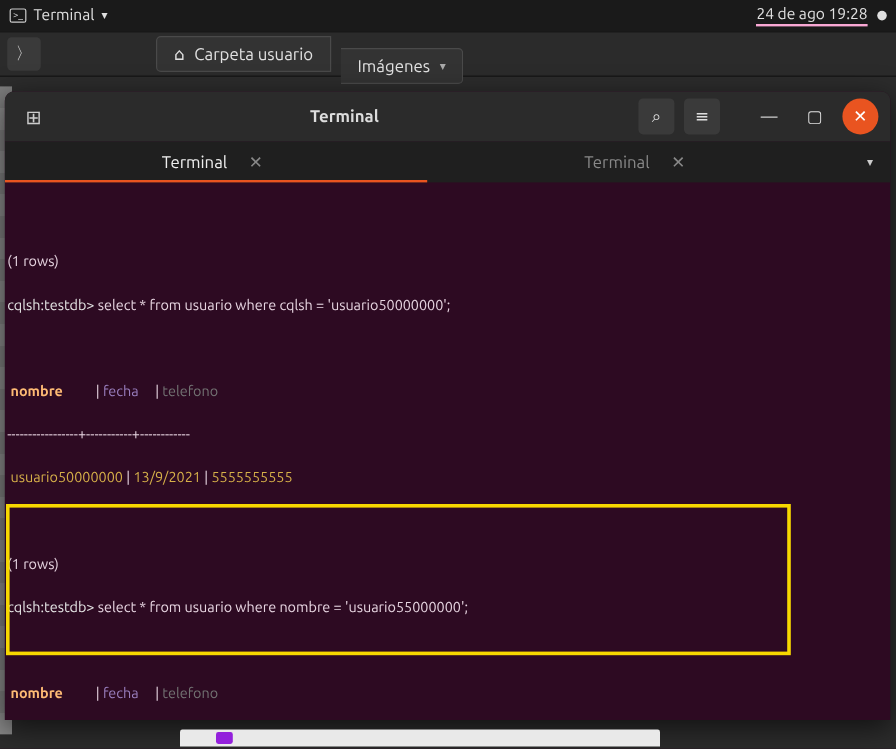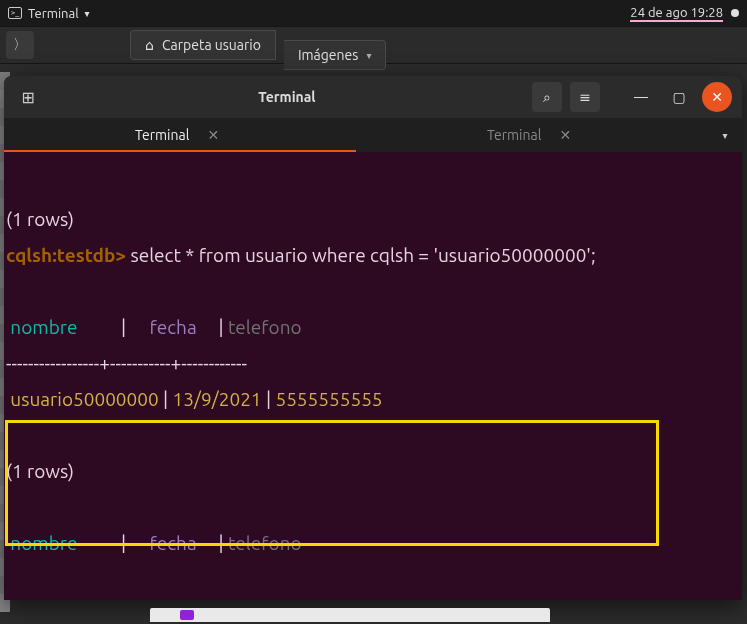--- a/index.html
+++ b/index.html
@@ -32,29 +32,29 @@
 .termwin .header .newtab { width: 28px; height: 28px; border-radius: 4px; display: flex; align-items: center; justify-content: center; color: #ccc; }
 .termwin .header .title { flex: 1; text-align: center; color: #ddd; font-size: 14px; font-weight: bold; }
 .termwin .header .hbtn { width: 30px; height: 30px; border-radius: 4px; background: #3a3a3a; display: flex; align-items: center; justify-content: center; color: #ddd; font-size: 14px; }
 .termwin .header .close { background: #e95420; border-radius: 50%; color: #fff; }
 .termwin .tabs { height: 34px; background: #1f1f1f; display: flex; align-items: stretch; }
 .termwin .tab { flex: 1; display: flex; align-items: center; justify-content: center; gap: 12px; color: #888; font-size: 14px; position: relative; }
 .termwin .tab.active { color: #eee; }
 .termwin .tab.active::after { content: ""; position: absolute; left: 0; right: 0; bottom: 0; height: 2px; background: #e95420; }
 .termwin .tab .tab-close { color: #888; font-size: 14px; padding: 0 6px; }
 .termwin .tab-menu { width: 34px; display: flex; align-items: center; justify-content: center; color: #ccc; font-size: 10px; }
-.termwin .body { padding: 4px 2px 2px 2px; font-family: "Ubuntu Mono", "DejaVu Sans Mono", monospace; font-size: 19px; line-height: 18px; color: #e6d4e0; white-space: pre; position: relative; height: calc(100% - 76px); overflow: hidden; }
+.termwin .body { padding: 4px 2px 2px 2px; font-family: "Ubuntu Mono", "DejaVu Sans Mono", monospace; font-size: 12px; line-height: 18px; color: #e6d4e0; white-space: pre; position: relative; height: calc(100% - 76px); overflow: hidden; }
 .termwin .body .line { white-space: pre; }
-.col-name { color: #14b8a6; font-weight: normal; }
-.col-fecha { color: #9a7fbf; margin-left: 19px; }
+.col-name { color: #fdba74; font-weight: bold; }
+.col-fecha { color: #9a7fbf; }
 .col-tel { color: #737373; }
 .val { color: #d6b049; font-weight: normal; }
 .norm { color: #e6d4e0; }
 .sep { color: #e6d4e0; }
-.prompt { color: #a16207; font-weight: bold; }
+.prompt { color: #e5e5e5; }
 .hl { position: absolute; border: 3px solid #f7d800; }
 .hl1 { left: 1px; top: 268px; width: 654px; height: 126px; }
 
 
 .bottomsliver { position: absolute; left: 150px; bottom: 2px; width: 400px; height: 14px; background: #fff; opacity: 0.9; border-radius: 2px 2px 0 0; display:flex; align-items:center; font-size:10px; color:#333; padding-left:30px;}
 .bottomsliver .swatch{width:14px;height:10px;background:#a020f0;margin-right:8px;border-radius:2px;}
 </style>
 </head>
 <body>
 
@@ -121,20 +121,21 @@
   <div class="body">
 <div class="line"> </div>
 <div class="line norm">(1 rows)</div>
 <div class="line"><span class="prompt">cqlsh:testdb&gt;</span> <span class="norm">select * from usuario where cqlsh = 'usuario50000000';</span></div>
 <div class="line"> </div>
 <div class="line"> <span class="col-name">nombre</span>          <span class="sep">|</span> <span class="col-fecha">fecha</span>     <span class="sep">|</span> <span class="col-tel">telefono</span></div>
 <div class="line sep">-----------------+-----------+------------</div>
 <div class="line"> <span class="val">usuario50000000</span> <span class="sep">|</span> <span class="val">13/9/2021</span> <span class="sep">|</span> <span class="val">5555555555</span></div>
 <div class="line"> </div>
 <div class="line norm">(1 rows)</div>
+<div class="line"><span class="prompt">cqlsh:testdb&gt;</span> <span class="norm">select * from usuario where nombre = 'usuario55000000';</span></div>
 <div class="line"> </div>
 <div class="line"> <span class="col-name">nombre</span>          <span class="sep">|</span> <span class="col-fecha">fecha</span>     <span class="sep">|</span> <span class="col-tel">telefono</span></div>
 
 
 
 
 
 
 
 

